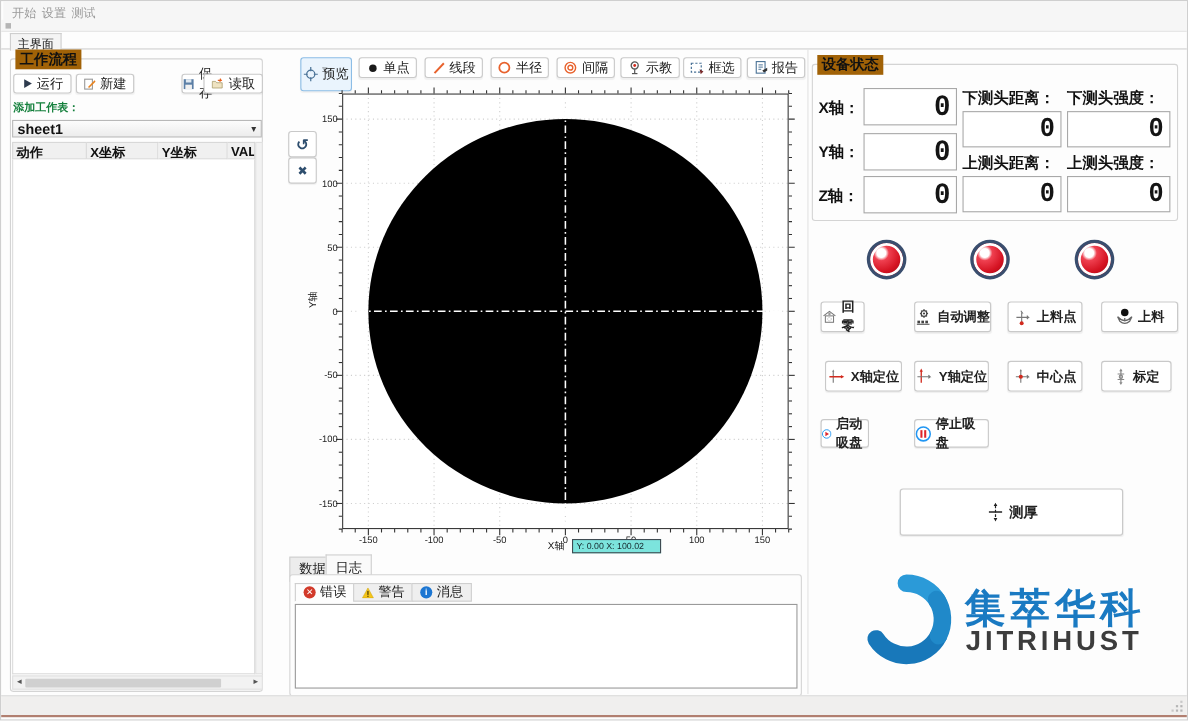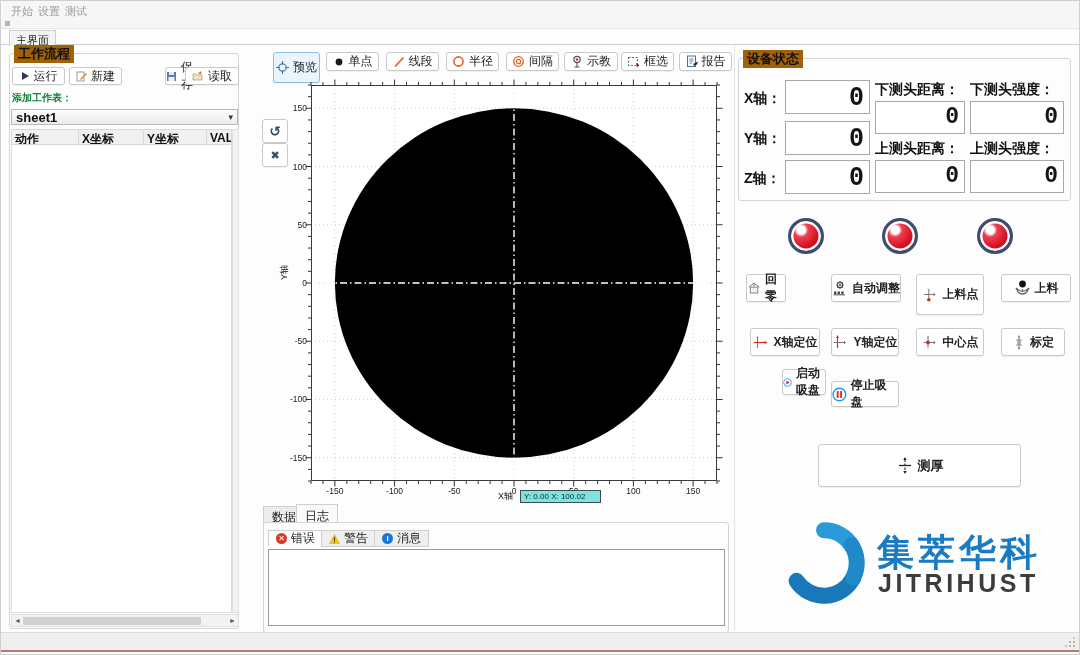--- a/index.html
+++ b/index.html
@@ -447,21 +447,21 @@
         <circle cx="8" cy="5" r="2.6" fill="none" stroke="#444" stroke-width="1.2"></circle>
         <circle cx="8" cy="5" r="1" fill="#444"></circle>
         <path d="M8 1 V2.2 M8 7.8 V9 M4.3 5 H5.5 M10.5 5 H11.7 M5.3 2.3 L6.1 3.1 M9.9 6.9 L10.7 7.7 M10.7 2.3 L9.9 3.1 M6.1 6.9 L5.3 7.7" stroke="#444" stroke-width="1"></path>
         <rect x="2" y="11.5" width="2.4" height="2.4" fill="#444"></rect>
         <rect x="5.6" y="11.5" width="2.4" height="2.4" fill="#444"></rect>
         <rect x="9.2" y="11.5" width="2.4" height="2.4" fill="#444"></rect>
         <path d="M1.5 14.8 H13" stroke="#444"></path>
       </svg>
     <span>自动调整</span>
   </div>
-  <div class="rbtn" style="left:915px;top:273px;width:68px;height:41px;">
+  <div class="rbtn" style="left:915px;top:273px;width:68px;height:28px;">
     <svg width="17" height="17" viewBox="0 0 17 17">
         <path d="M6 2.5 L7.5 4.5 H6.8 V13 M2 8.5 H13 L11.5 7 M13 8.5 L11.5 10" stroke="#777" stroke-width="1" fill="none"></path>
         <circle cx="6.8" cy="13.8" r="1.8" fill="#d22a1e"></circle>
       </svg>
     <span>上料点</span>
   </div>
   <div class="rbtn" style="left:1000px;top:273px;width:70px;height:28px;">
     <svg width="17" height="16" viewBox="0 0 17 16">
         <circle cx="8.5" cy="4" r="3.4" fill="#111"></circle>
         <path d="M2 8 Q8.5 15 15 8 L13 12 Q8.5 16 4 12 Z" fill="none" stroke="#666" stroke-width="1.2"></path>
@@ -498,21 +498,21 @@
   <div class="rbtn" style="left:1000px;top:327px;width:64px;height:28px;">
     <svg width="14" height="17" viewBox="0 0 14 17">
         <path d="M7 1 L5.5 3.5 H8.5 Z M7 16 L5.5 13.5 H8.5 Z" fill="#888"></path>
         <path d="M7 3 V14" stroke="#888" stroke-width="1.1"></path>
         <path d="M4 6 H10 M4 11 H10" stroke="#888" stroke-width="1"></path>
         <circle cx="7" cy="8.5" r="1.5" fill="none" stroke="#888"></circle>
       </svg>
     <span>标定</span>
   </div>
 
-  <div class="rbtn" style="left:745px;top:368px;width:44px;height:26px;margin-left:36px;">
+  <div class="rbtn" style="left:745px;top:380px;width:44px;height:26px;">
     <svg width="15" height="15" viewBox="0 0 15 15">
         <circle cx="7.5" cy="7.5" r="6.4" fill="#fff" stroke="#2196f3" stroke-width="1.4"></circle>
         <path d="M5.5 4 L11 7.5 L5.5 11 Z" fill="#e0252b"></path>
       </svg>
     <span>启动吸盘</span>
   </div>
   <div class="rbtn" style="left:830px;top:380px;width:68px;height:26px;">
     <svg width="15" height="15" viewBox="0 0 15 15">
         <circle cx="7.5" cy="7.5" r="6.4" fill="#fff" stroke="#2196f3" stroke-width="1.4"></circle>
         <rect x="4.8" y="4" width="1.9" height="7" fill="#e0252b"></rect>

